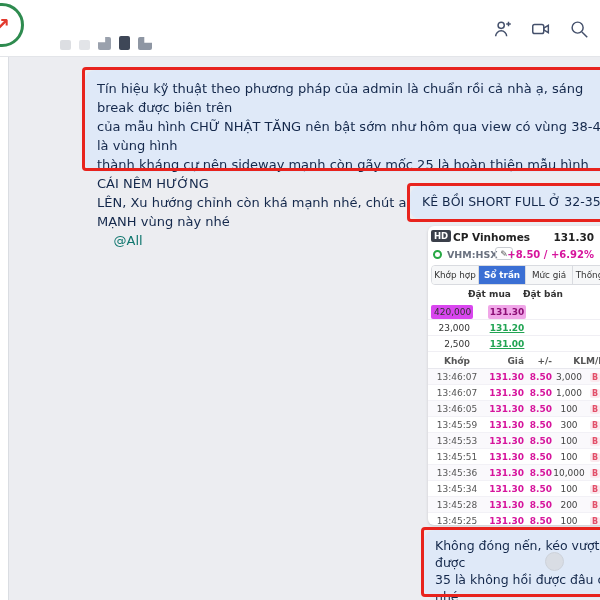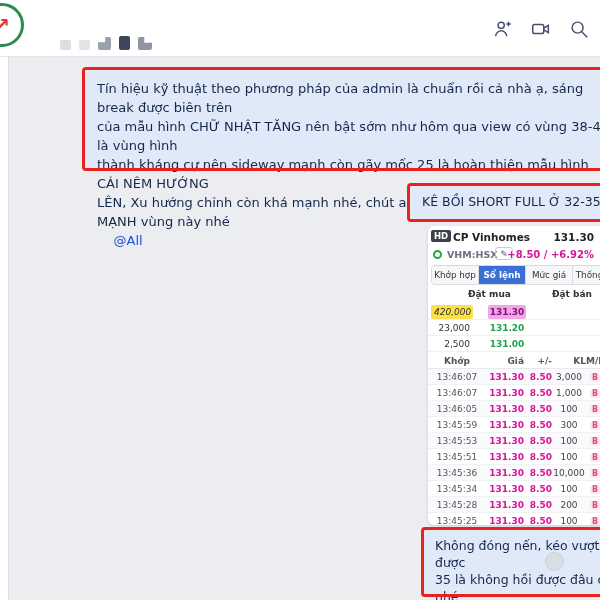--- a/index.html
+++ b/index.html
@@ -31,21 +31,21 @@
   .chat-area { position:absolute; top:57px; left:0; width:600px; height:543px; background:#ecedf1; }
   .left-rail { position:absolute; top:57px; left:0; width:9px; height:543px; background:#ffffff; border-right:1px solid #dadde2; }
 
   .bubble { background:#dfe9f8; border-radius:10px; color:#14284b; }
   .annotation { position:absolute; border:3px solid #e8231d; border-radius:4px; pointer-events:none; z-index:4; }
 
   
   .msg1 { position:absolute; left:85px; top:70px; width:540px; height:102px; padding:9px 12px;
     font-size:13px; line-height:19px; white-space:pre-wrap; }
   .ann1 { left:82px; top:67px; width:540px; height:104px; }
-  .mention { color:#1d4ed8; cursor:pointer; text-decoration:none; display:inline-block; }
+  .mention { color:#0f766e; cursor:pointer; text-decoration:none; display:inline-block; }
 
   
   .msg2 { position:absolute; left:410px; top:186px; width:230px; height:33px; padding:8px 12px;
     font-size:12.5px; white-space:nowrap; }
   .ann2 { left:407px; top:183px; width:220px; height:39px; }
 
   
   .stock-card { position:absolute; left:428px; top:226px; width:195px; height:299px;
     background:#ffffff; border-radius:6px; box-shadow:0 1px 3px rgba(0,0,0,.15);
     font-size:9px; color:#333; overflow:hidden; }
@@ -60,27 +60,27 @@
   .ticker { position:absolute; left:16px; top:2px; color:#6b7280; font-size:9.5px; font-weight:bold; }
   .edit-box { position:absolute; left:64px; top:0px; width:18px; height:13px; border:1px solid #c9ccd2;
     border-radius:3px; text-align:center; font-size:9px; color:#555; line-height:12px; cursor:pointer; }
   .change { position:absolute; right:26px; top:2px; color:#d6149c; font-weight:bold; font-size:10px;text-align:center; }
   .card-tabs { display:flex; margin:2px 3px 0 3px; border:1px solid #d9dbe0; border-radius:4px; overflow:hidden; }
   .tab { flex:1; text-align:center; padding:4px 0; font-size:8.8px; color:#333; background:#f6f7f8;
     border-right:1px solid #d9dbe0; cursor:pointer; white-space:nowrap; }
   .tab:last-child { border-right:none; }
   .tab.active { background:#3b6fd4; color:#fff; font-weight:bold; }
   .ob-heads { position:relative; height:15px; margin-top:4px; font-weight:bold; color:#333; }
-  .ob-buy { position:absolute; left:40px; } .ob-sell { position:absolute; left:95px;margin-left:29px; }
+  .ob-buy { position:absolute; left:40px; } .ob-sell { position:absolute; left:95px; }
   .bid-row { position:relative; height:16px; border-bottom:1px solid #f0eff4; }
   .bid-vol { position:absolute; left:3px; top:1px; width:42px; text-align:right; padding:2px 3px; border-radius:2px; color:#333; }
-  .bid-vol.hl { background:#fde047;font-style:italic; }
+  .bid-vol.hl { background:#d946ef; }
   .bid-price { position:absolute; left:60px; top:1px; width:38px; text-align:center; padding:2px 0; border-radius:2px; }
   .bid-price.ceil { background:#f0a6e8; color:#8d0f76; font-weight:bold; }
-  .bid-price.up { color:#21a453; font-weight:bold; }
+  .bid-price.up { color:#21a453; font-weight:bold;text-decoration:underline; }
   .trade-head, .trade-row { display:grid; grid-template-columns:50px 42px 28px 34px 18px;
     align-items:center; height:16px; padding-left:4px; }
   .trade-head { font-weight:bold; color:#555; border-bottom:1px solid #e8e8ee; height:15px; margin-top:2px; }
   .c-time { text-align:center; color:#555; }
   .c-num { text-align:right; }
   .trade-row .c-price, .trade-row .c-chg { color:#d6149c; font-weight:bold; }
   .trade-row .c-vol { color:#444;text-align:center; }
   .c-side { text-align:center; }
   .side-chip { display:inline-block; font-size:8px; color:#e2506a; background:#fbe9ee;
     border-radius:2px; padding:0 2px; font-weight:bold; }
@@ -153,21 +153,21 @@
       <span class="card-price">131.30</span>
     </div>
     <div class="ticker-row">
       <span class="tick-dot"></span>
       <span class="ticker">VHM:HSX</span>
       <span class="edit-box">✎</span>
       <span class="change">+8.50 / +6.92%</span>
     </div>
     <div class="card-tabs">
         <div class="tab">Khớp hợp</div>
-        <div class="tab active">Sổ lệnh</div>
+        <div class="tab active">Sổ trần</div>
         <div class="tab">Mức giá</div>
         <div class="tab">Thống kê</div>
       </div>
     <div class="ob-heads">
       <span class="ob-buy">Đặt mua</span>
       <span class="ob-sell">Đặt bán</span>
     </div>
     <div id="bid-rows">
         <div class="bid-row">
           <span class="bid-vol hl">420,000</span>

